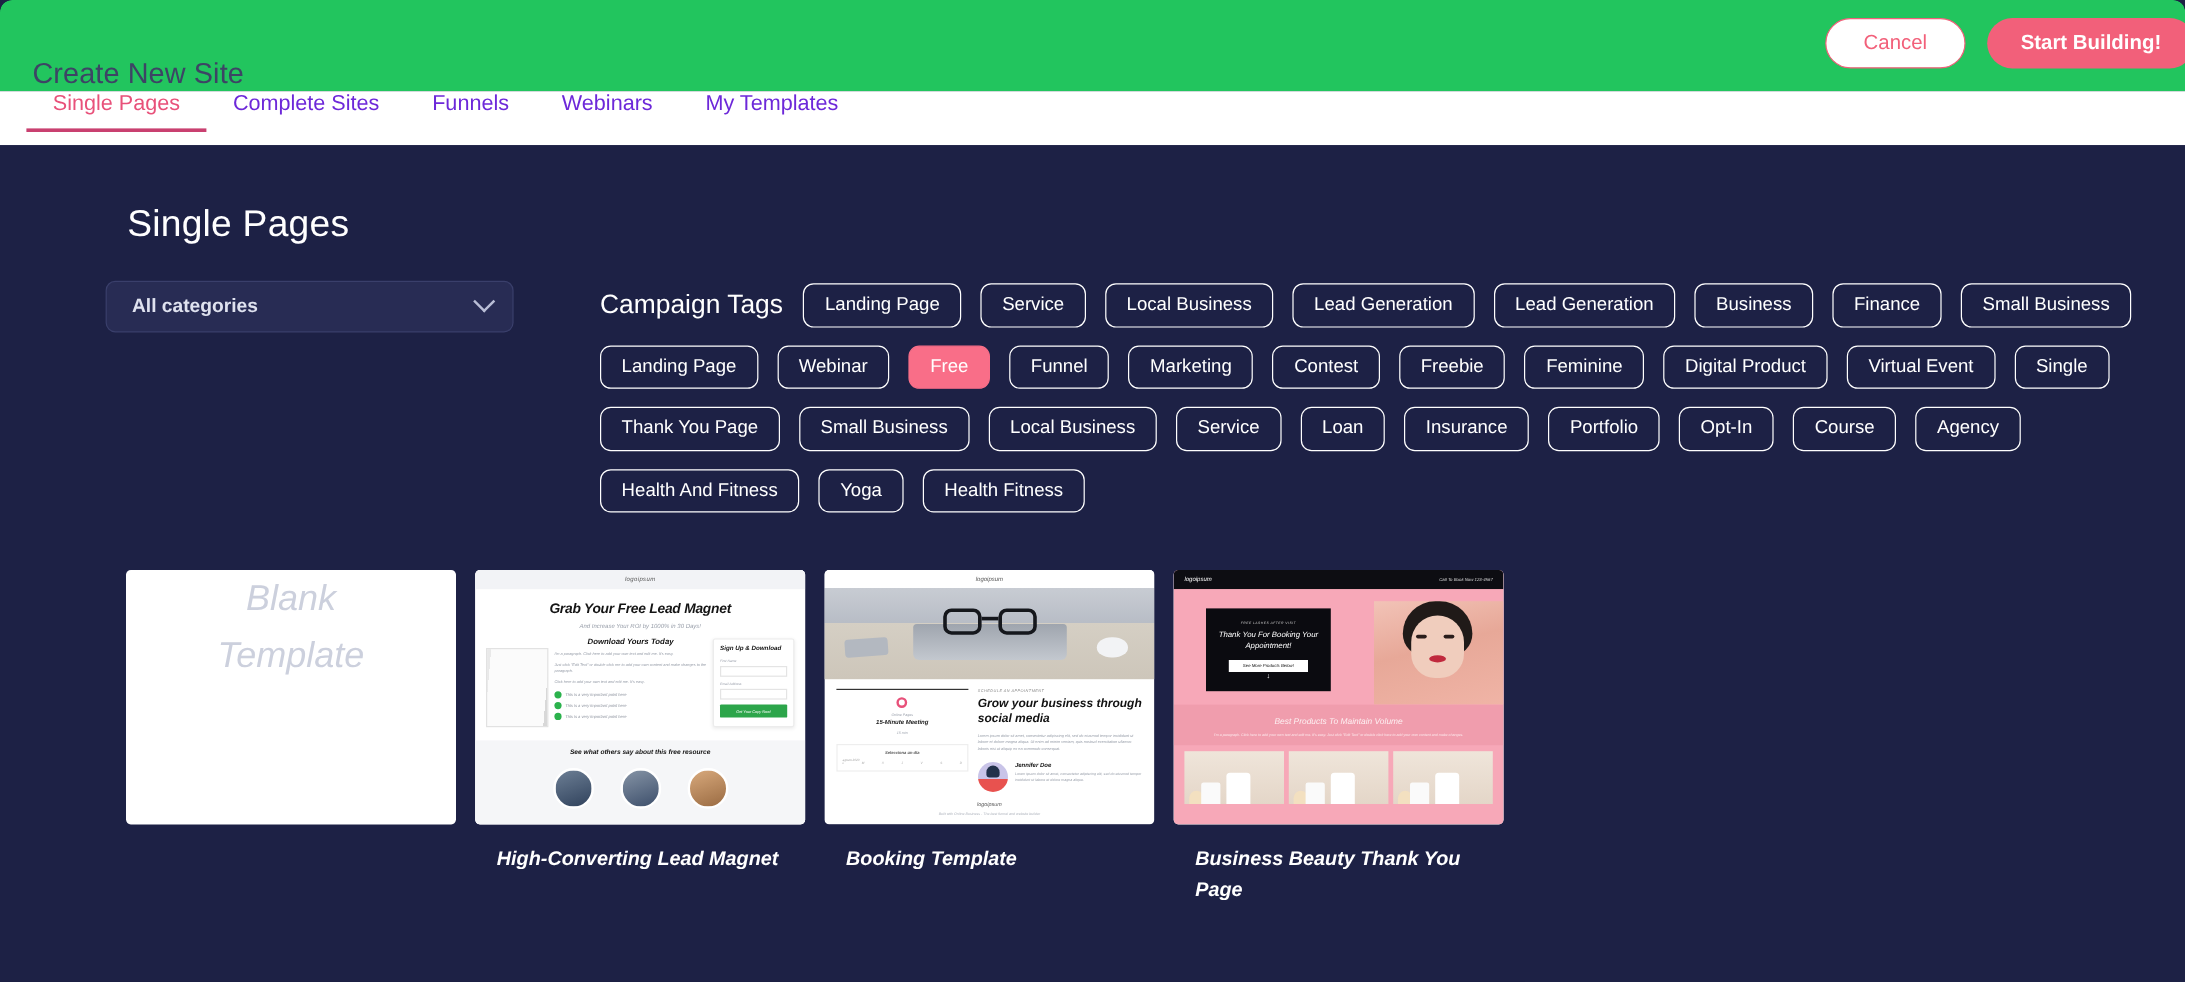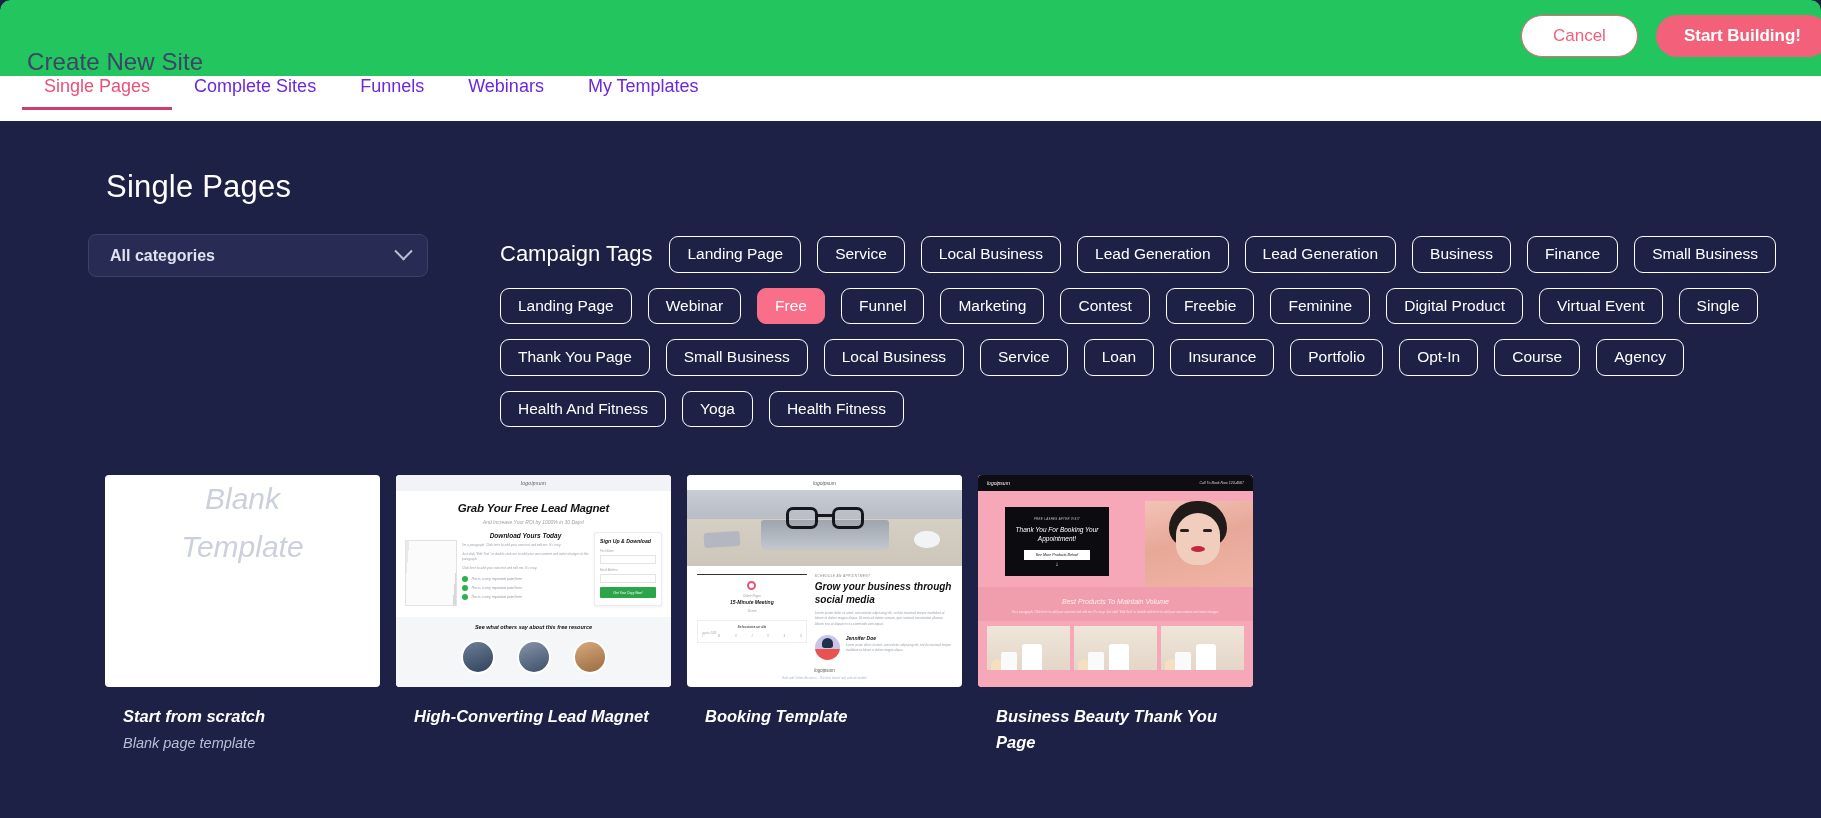--- a/index.html
+++ b/index.html
@@ -378,24 +378,20 @@
 
     <div class="grid">
 
       <div class="card">
         <div class="thumb">
           <div class="blank-thumb">
             <div>Blank</div>
             <div>Template</div>
           </div>
         </div>
-        <div class="card-meta">
-          <div class="card-title">Start from scratch</div>
-          <div class="card-sub">Blank page template</div>
-        </div>
       </div>
 
       <div class="card">
         <div class="thumb">
           <div class="lm">
             <div class="lm-bar">
               <span class="lm-logo">logoipsum</span>
             </div>
             <div class="lm-h1">Grab Your Free Lead Magnet</div>
             <div class="lm-sub">And Increase Your ROI by 1000% in 30 Days!</div>

